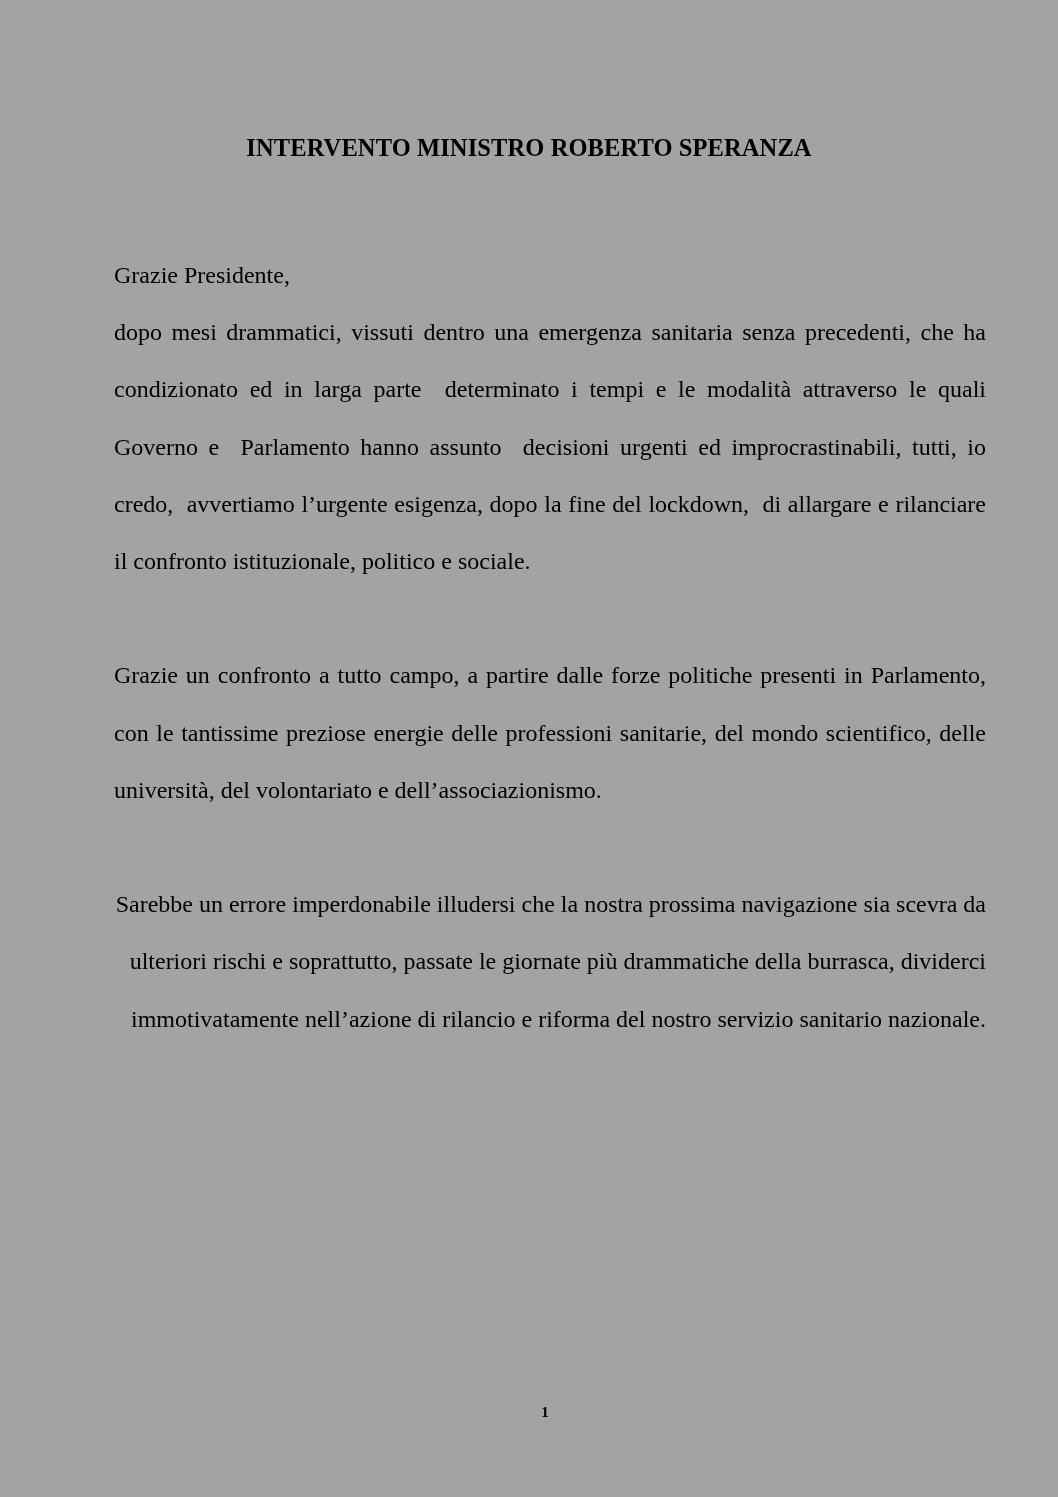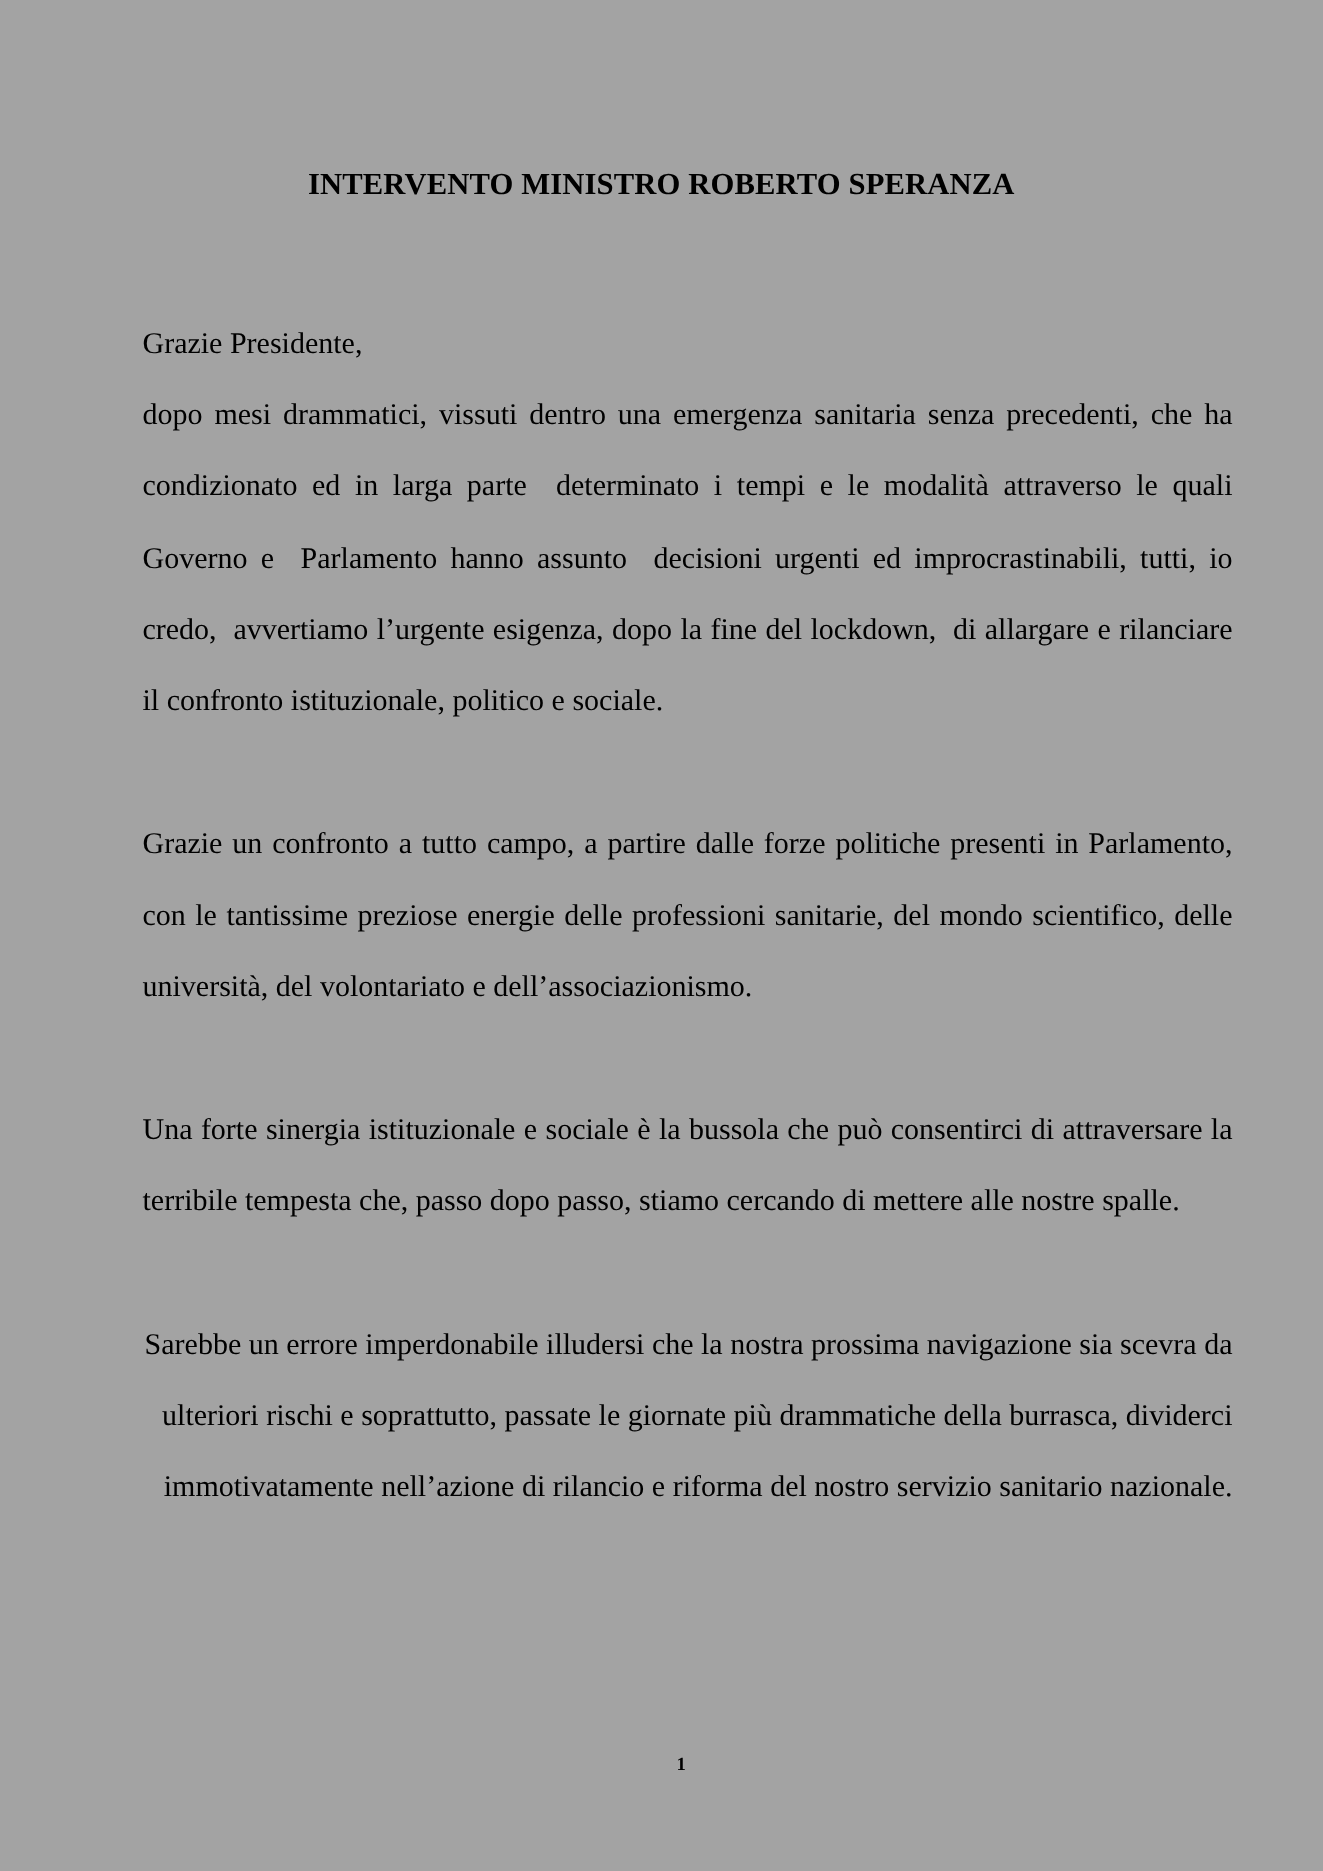--- a/index.html
+++ b/index.html
@@ -77,19 +77,18 @@
 <div class="page">
 
   <div class="doc-title">
     <span class="title-line">INTERVENTO MINISTRO ROBERTO SPERANZA</span>
   </div>
 
   <div class="body-area">
     <p class="para">Grazie Presidente,
 dopo mesi drammatici, vissuti dentro una emergenza sanitaria senza precedenti, che ha condizionato ed in larga parte  determinato i tempi e le modalità attraverso le quali Governo e  Parlamento hanno assunto  decisioni urgenti ed improcrastinabili, tutti, io credo,  avvertiamo l’urgente esigenza, dopo la fine del lockdown,  di allargare e rilanciare il confronto istituzionale, politico e sociale.</p>
     <p class="para">Grazie un confronto a tutto campo, a partire dalle forze politiche presenti in Parlamento, con le tantissime preziose energie delle professioni sanitarie, del mondo scientifico, delle università, del volontariato e dell’associazionismo.</p>
-    <p class="para">Una forte sinergia istituzionale e sociale è la bussola che può consentirci di attraversare la terribile tempesta che, passo dopo passo, stiamo cercando di mettere alle nostre spalle.</p>
     <p class="para">Sarebbe un errore imperdonabile illudersi che la nostra prossima navigazione sia scevra da ulteriori rischi e soprattutto, passate le giornate più drammatiche della burrasca, dividerci immotivatamente nell’azione di rilancio e riforma del nostro servizio sanitario nazionale.</p>
   </div>
 
   <div class="page-number">1</div>
 
 </div>
 
 </body></html>

